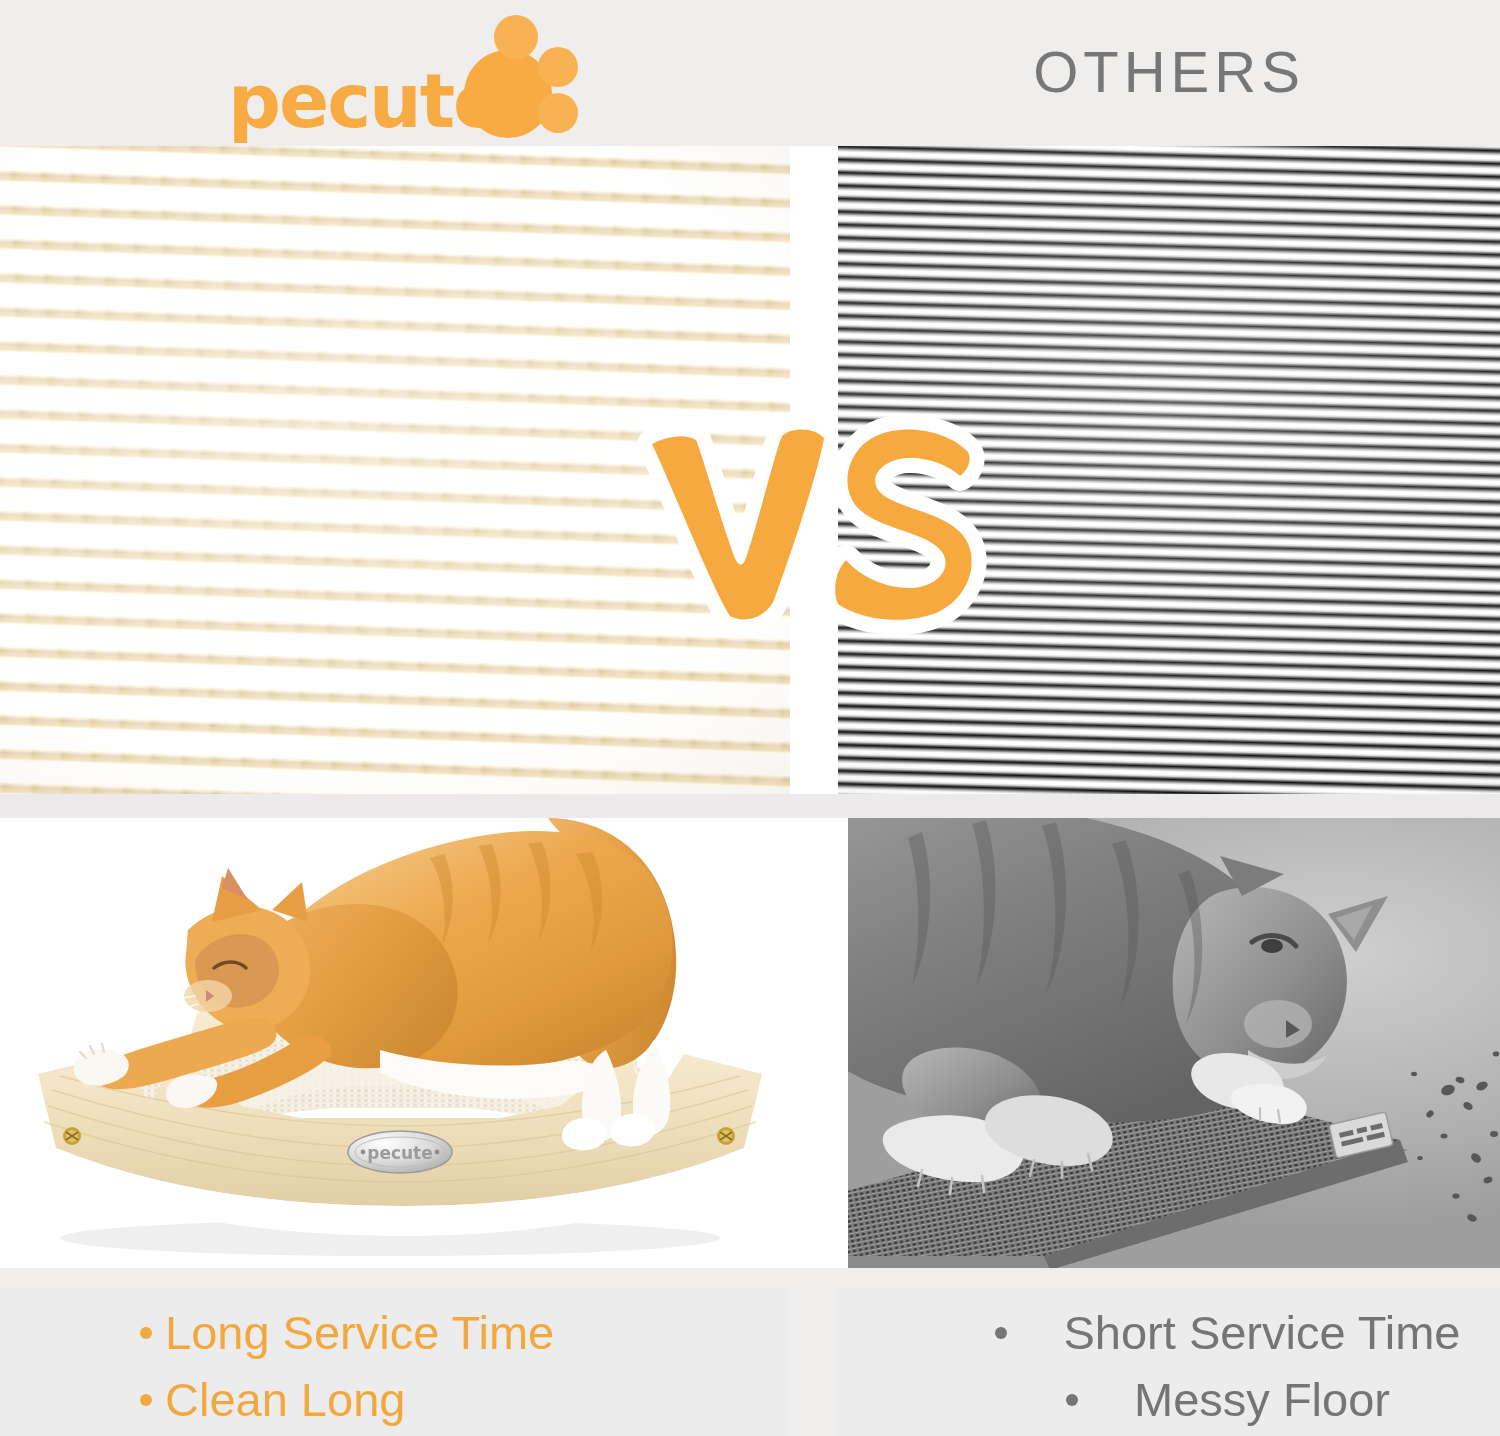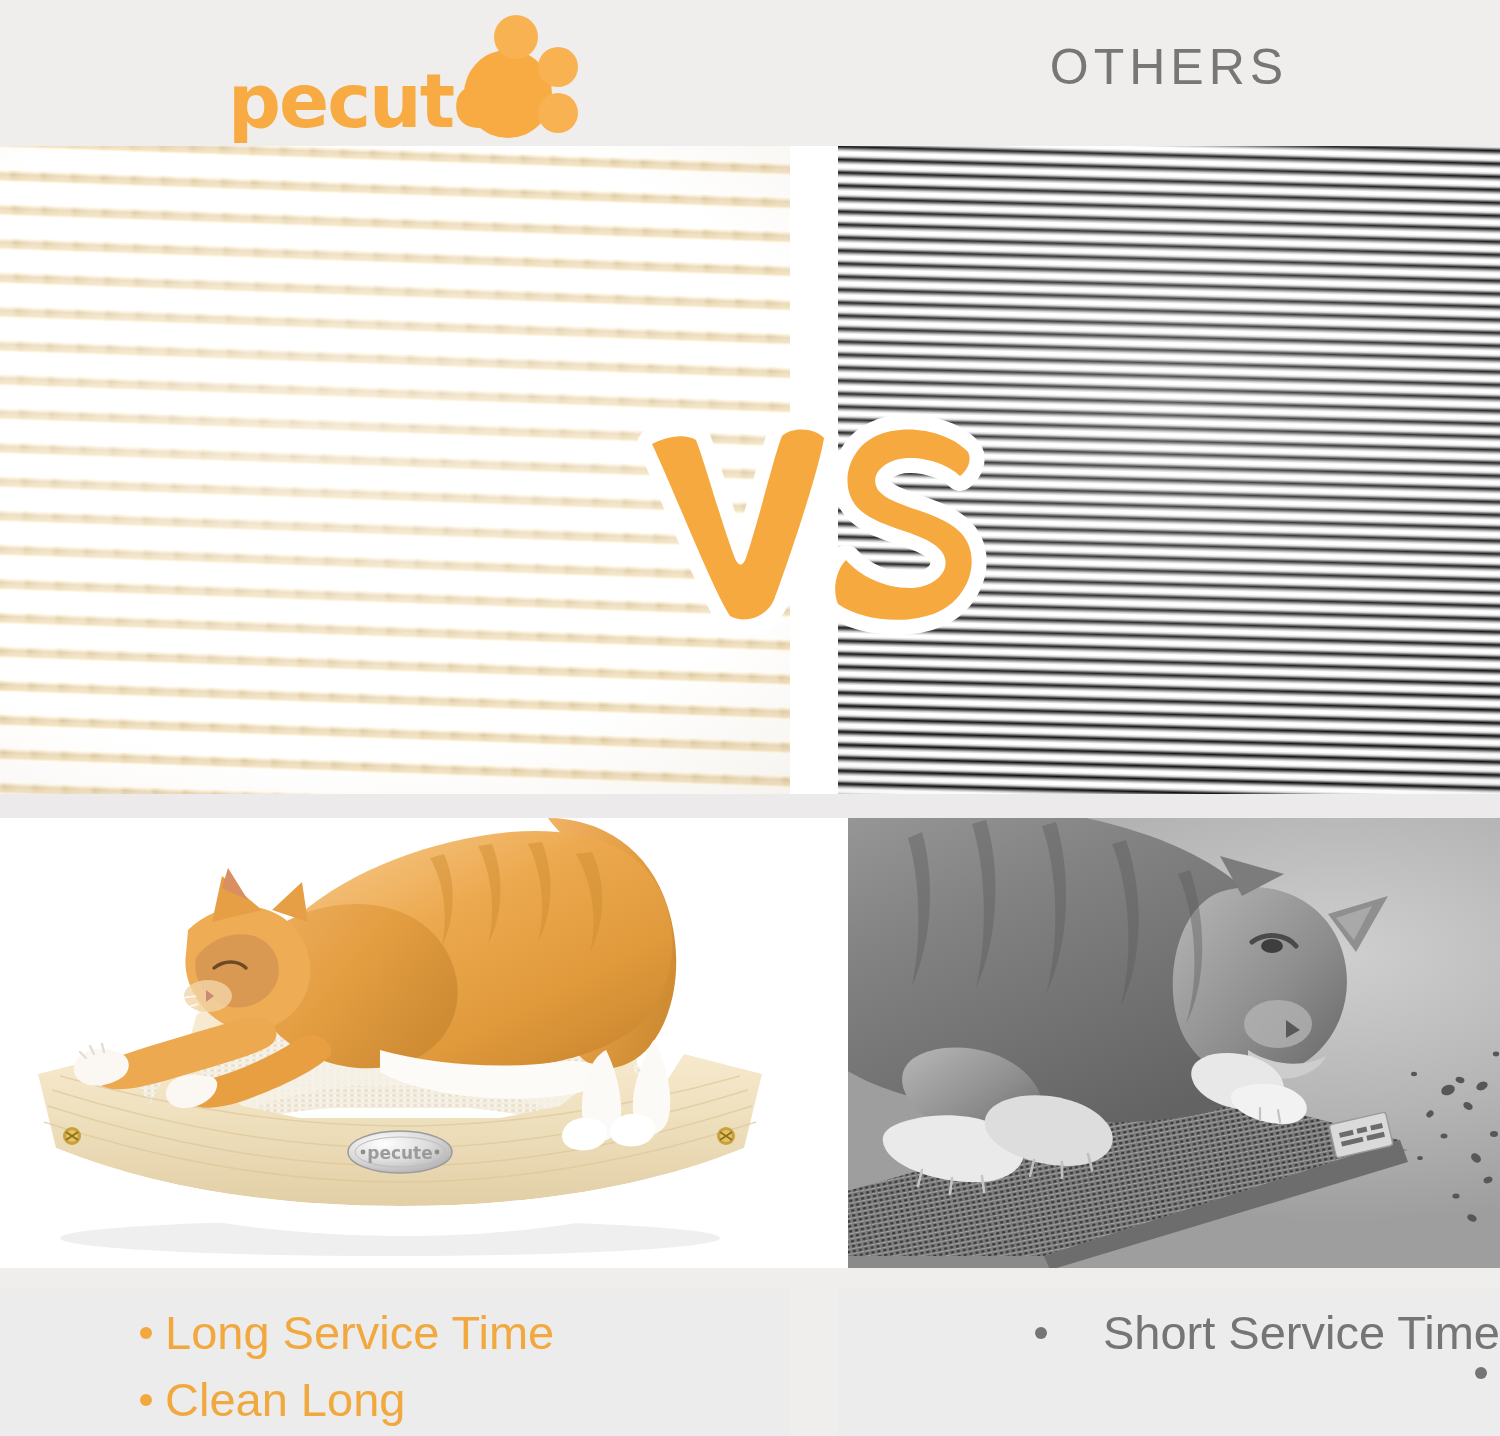--- a/index.html
+++ b/index.html
@@ -75,21 +75,21 @@
 
   
   .others-title {
     position: absolute;
     left: 838px;
     top: 38px;
     width: 662px;
     text-align: center;
     font-family: "Liberation Sans", sans-serif;
     font-weight: 400;
-    font-size: 50px;
+    font-size: 58px;
     letter-spacing: 5px;
     color: #777777;
   }
 
   
   .panel {
     position: absolute;
     overflow: hidden;
     background: #ffffff;
   }
@@ -247,21 +247,21 @@
 
   .bullet-row {
     display: flex;
     align-items: center;
     font-size: 47px;
     font-weight: 500;
     line-height: 1.42;
     white-space: nowrap;
   }
   .bullets.left  .bullet-row { color: #f1a93f; justify-content: flex-start; padding-left: 140px; }
-  .bullets.right .bullet-row { color: #757575; justify-content: flex-end; padding-left: 118px; gap: 43px; }
+  .bullets.right .bullet-row { color: #757575; justify-content: center; padding-left: 118px; gap: 43px; }
 
   .dot {
     display: inline-block;
     width: 12px; height: 12px;
     border-radius: 50%;
     margin-right: 13px;
     flex: 0 0 auto;
   }
   .bullets.left  .dot { background: #f1a93f; }
   .bullets.right .dot { background: #757575; }
@@ -607,16 +607,17 @@
     </div>
   </div>
 
   <div class="bullets right">
     <div class="bullet-row">
       <span class="dot"></span>
       <span>Short Service Time</span>
     </div>
     <div class="bullet-row">
       <span class="dot"></span>
+      <span>Messy Floor</span>
     </div>
   </div>
 
 </div>
 
 </body></html>

